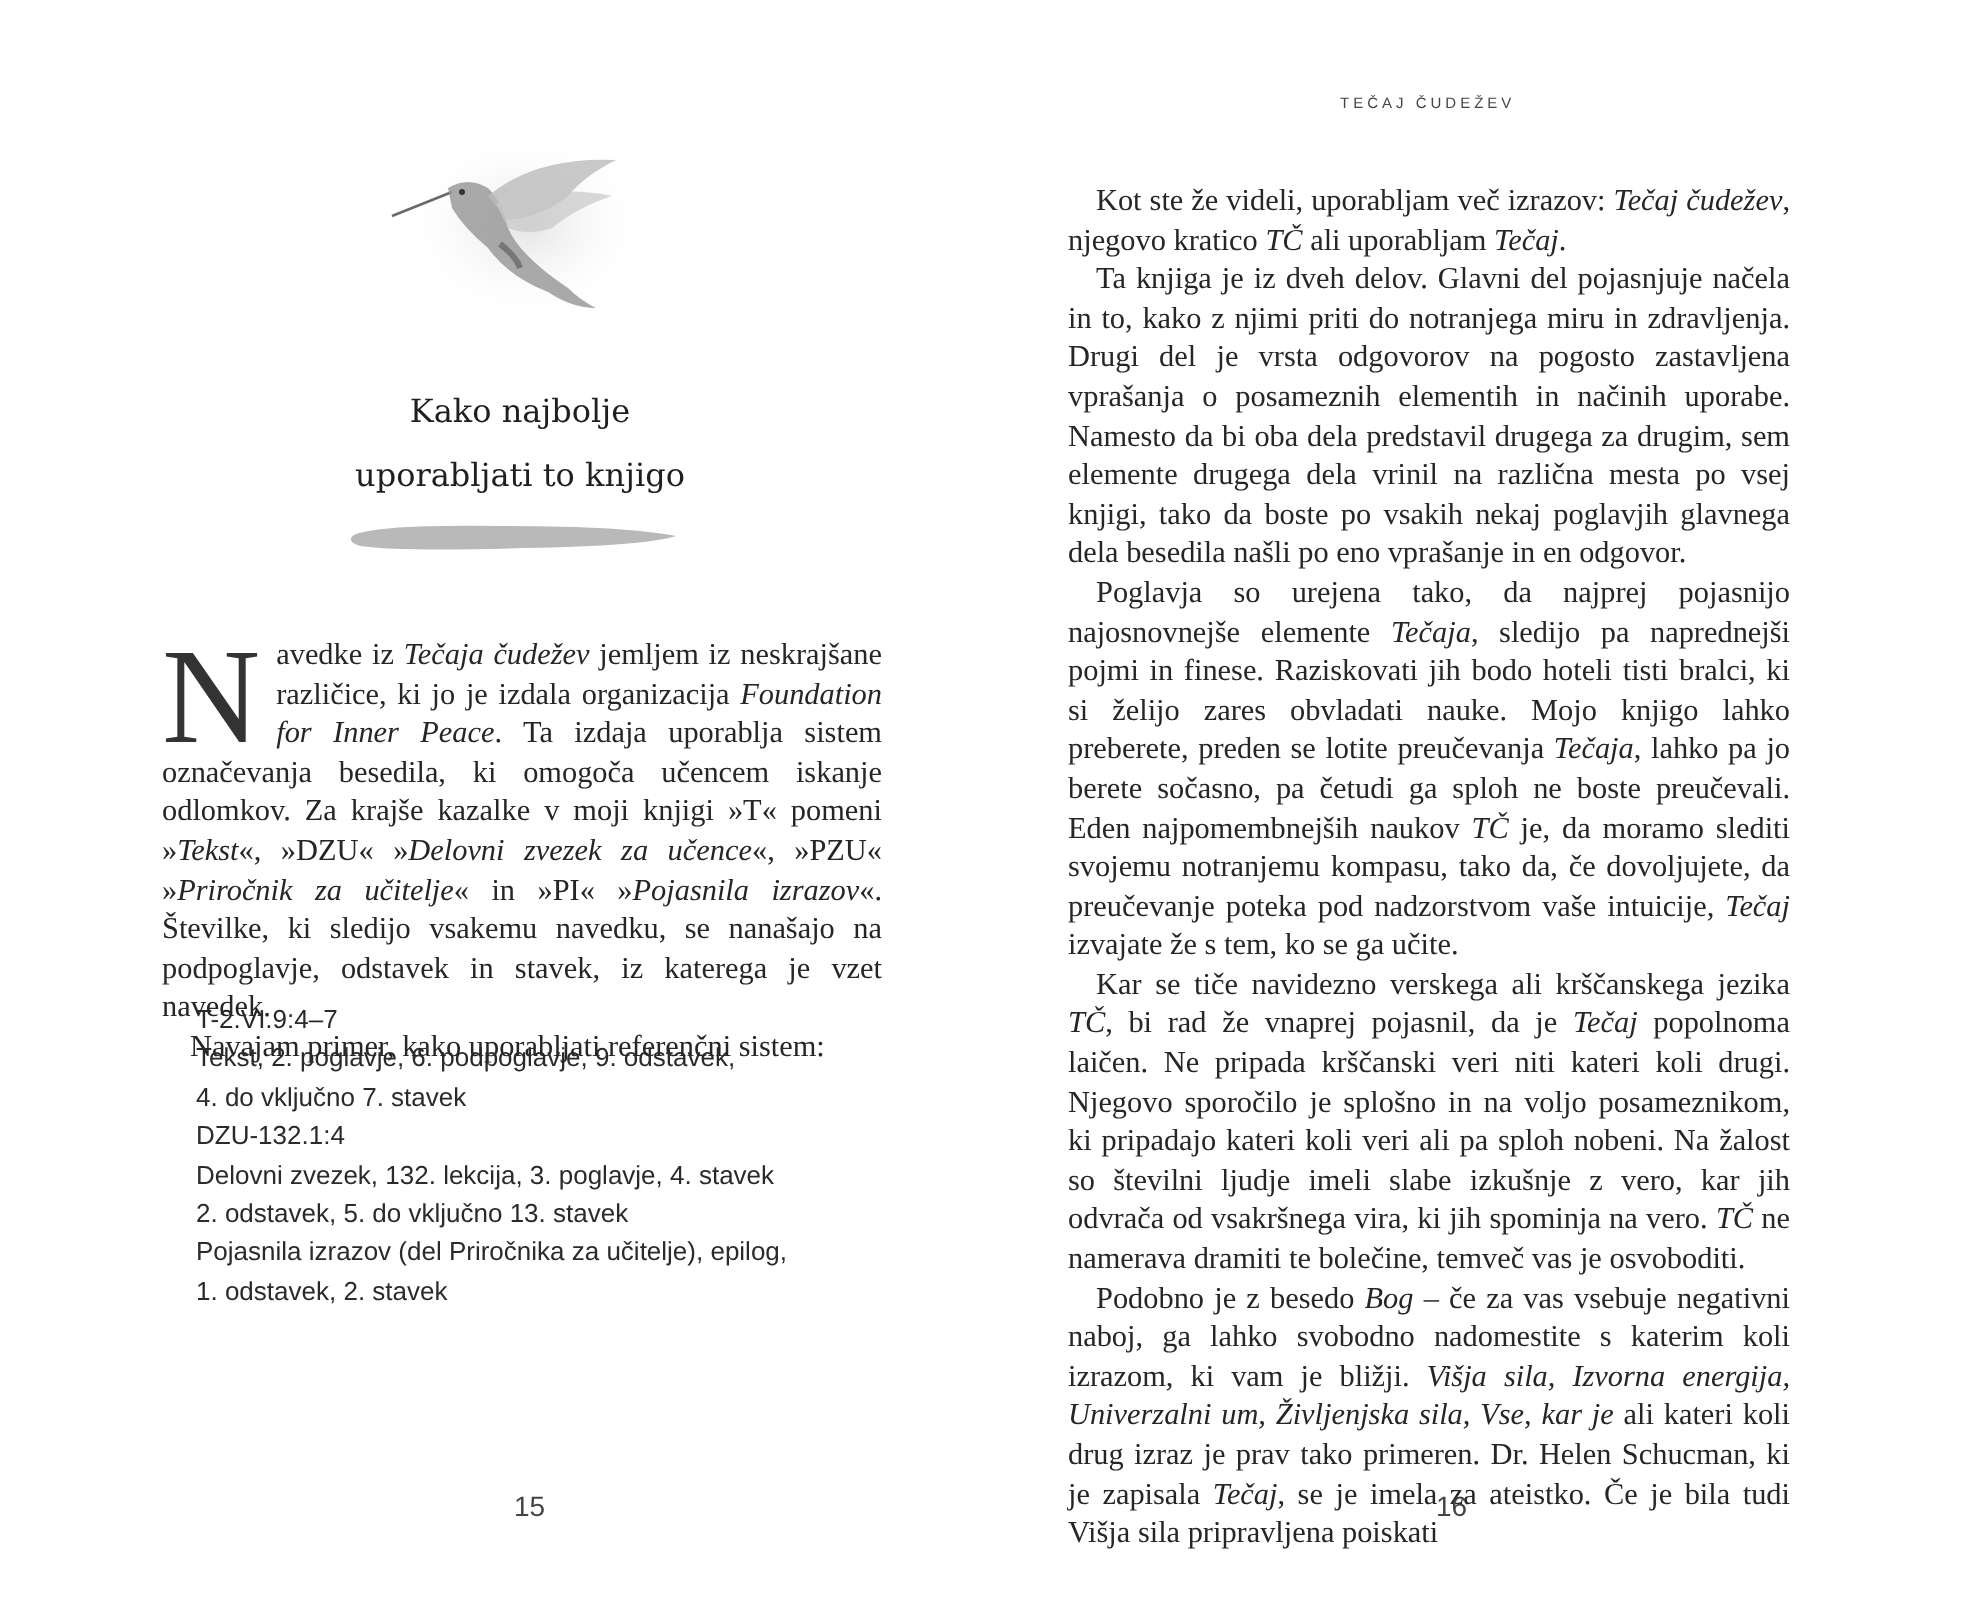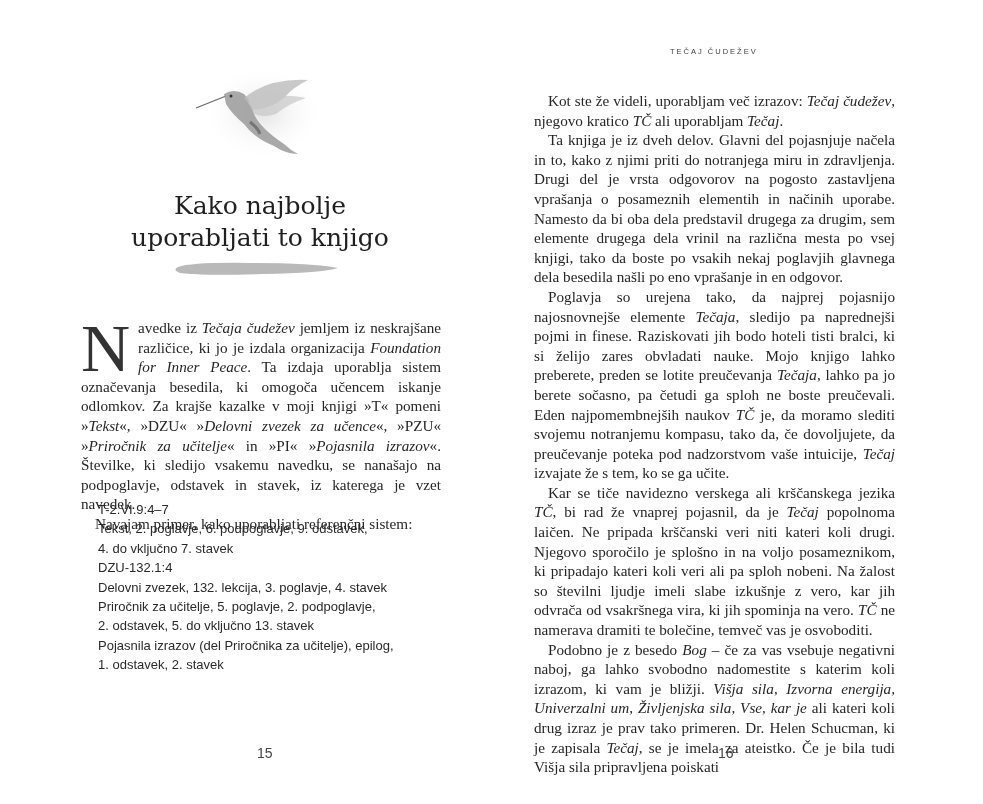--- a/index.html
+++ b/index.html
@@ -7,21 +7,21 @@
     width: 983px; height: 804px; background: #ffffff; position: relative; overflow: hidden;
     color: #2a2a2a;
   }
   .page { position: absolute; top: 0; height: 804px; }
   .page-left { left: 0; width: 491px; }
   .page-right { left: 491px; width: 492px; }
 
   .hummingbird { position: absolute; left: 188px; top: 58px; width: 140px; height: 115px; }
   .title {
     position: absolute; left: 100px; width: 320px; top: 190px;
-    text-align: center; font-family: "DejaVu Serif", serif; font-size: 25px; line-height: 32px;
+    text-align: center; font-family: "DejaVu Serif", serif; font-size: 16px; line-height: 32px;
     color: #1f1f1f; font-weight: normal; margin: 0;
   }
   .brush { position: absolute; left: 172px; top: 260px; width: 170px; height: 18px; }
 
   .body-text {
     font-family: "Liberation Serif", serif; font-size: 15.2px; line-height: 19.6px;
     text-align: justify; color: #262626;
   }
   .left-text { position: absolute; left: 81px; top: 318px; width: 360px; }
   .dropcap {
@@ -80,21 +80,20 @@
     </p>
     <p class="para">Navajam primer, kako uporabljati referenčni sistem:</p>
   </div>
 
   <div class="refs" id="refs">
       <div>T-2.VI.9:4–7</div>
       <div>Tekst, 2. poglavje, 6. podpoglavje, 9. odstavek,</div>
       <div>4. do vključno 7. stavek</div>
       <div>DZU-132.1:4</div>
       <div>Delovni zvezek, 132. lekcija, 3. poglavje, 4. stavek</div>
-      <div>Priročnik za učitelje, 5. poglavje, 2. podpoglavje,</div>
       <div>2. odstavek, 5. do vključno 13. stavek</div>
       <div>Pojasnila izrazov (del Priročnika za učitelje), epilog,</div>
       <div>1. odstavek, 2. stavek</div>
     </div>
 
   <div class="page-num" style="left:257px">15</div>
 </div>
 
 <div class="page page-right">
   <div class="running-head">TEČAJ ČUDEŽEV</div>

